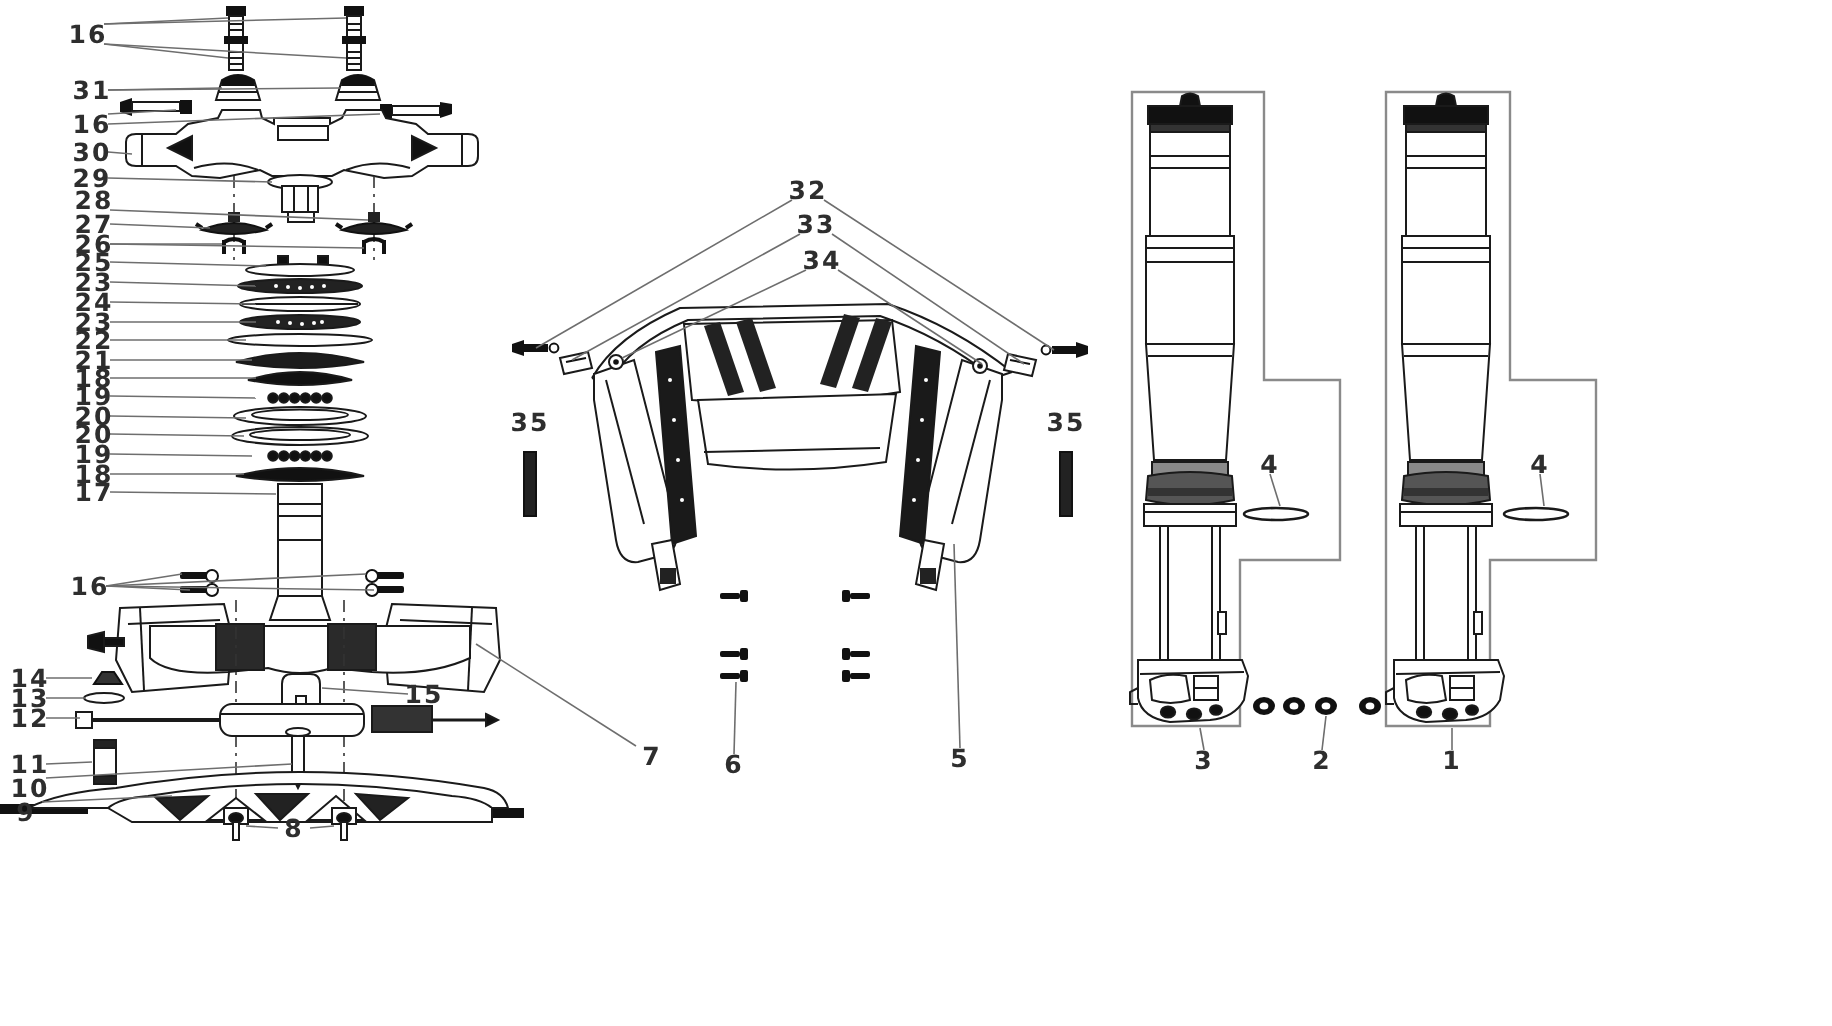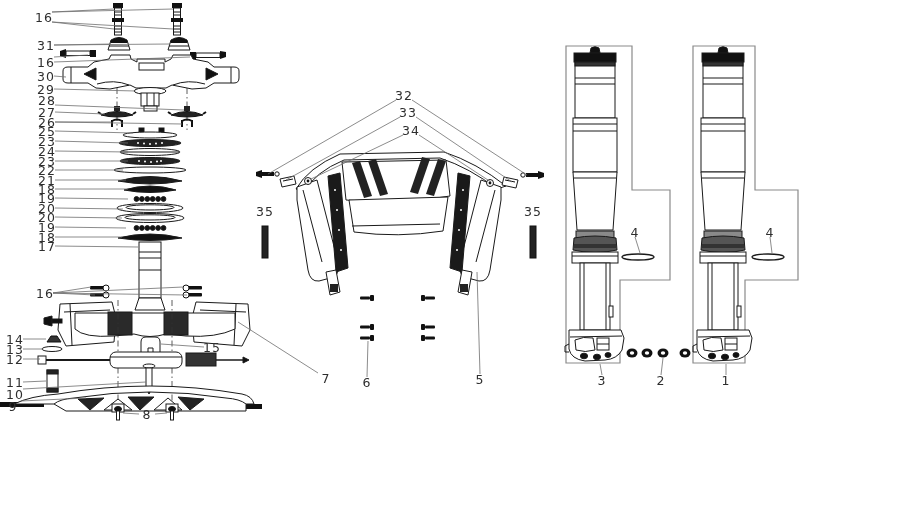--- a/index.html
+++ b/index.html
@@ -1,17 +1,17 @@
 <!DOCTYPE html>
 <html><head>
 <meta charset="utf-8">
 <style>
   html,body{margin:0;padding:0;background:#fff;}
   .stage{position:relative;width:916px;height:513px;background:#ffffff;overflow:hidden;
-         font-family:"Liberation Sans", sans-serif;}
+         font-family:"Liberation Sans", sans-serif;font-weight:bold;}
   svg{display:block;}
   .callout-text{font-family:"DejaVu Sans", sans-serif;letter-spacing:1px;}
 </style>
 </head>
 <body>
 
 <div class="stage">
 <svg id="art" width="916" height="513" viewBox="0 0 916 513">
   <defs>
 

